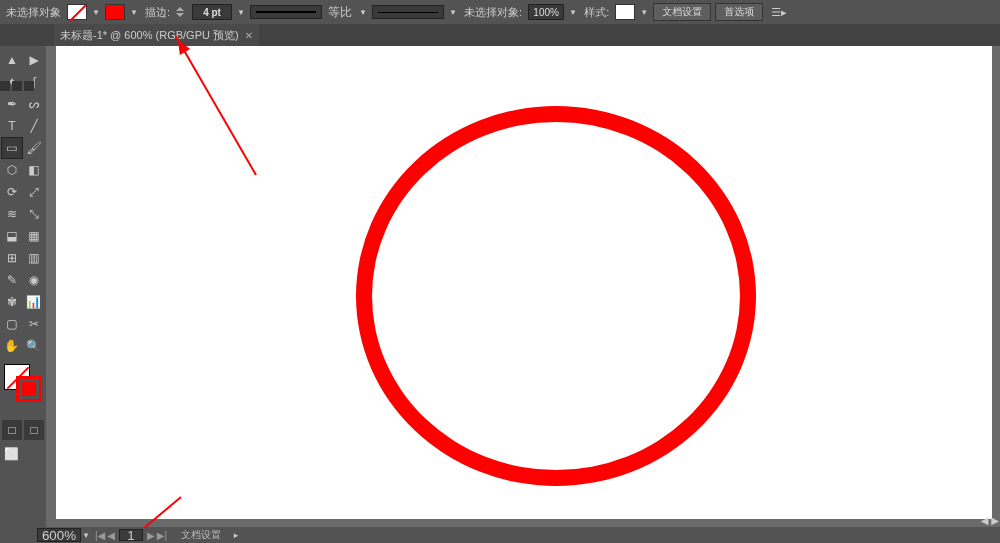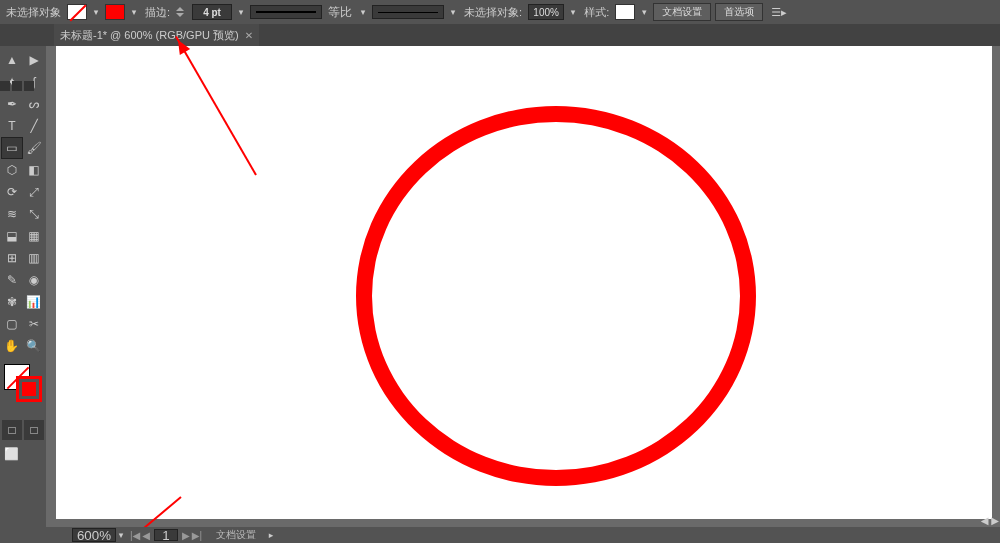--- a/index.html
+++ b/index.html
@@ -59,21 +59,21 @@
     
     .arrow { position: absolute; height: 2px; background: #ff0000; transform-origin: left center; }
     .arrow::after { content: ""; position: absolute; right: -2px; top: -5px; border: 6px solid transparent; border-left: 14px solid #ff0000; }
     .arrow1 { left: 200px; top: 128px; width: 160px; transform: rotate(-120deg); }
     .arrow2 { left: 125px; top: 450px; width: 95px; transform: rotate(140deg); }
     
     .scroll-br { position: absolute; right: 1px; bottom: 1px; color: #ccc; font-size: 10px; }
 
     
     .status-bar { position: absolute; left: 0; right: 0; bottom: 0; height: 16px; background: #535353; display: flex; align-items: center; font-size: 10px; color: #bbb; }
-    .zoom-box { width: 44px; height: 14px; background: #3a3a3a; margin-left: 72px; text-align: center; color: #ccc; border: 1px solid #222; }
+    .zoom-box { width: 44px; height: 14px; background: #3a3a3a; margin-left: 37px; text-align: center; color: #ccc; border: 1px solid #222; }
     .status-seg { padding: 0 10px; }
     .nav-arrows { display: flex; gap: 2px; padding: 0 4px; }
     .nav-arrows span { color: #999; cursor: pointer; }
     .artboard-num { width: 24px; height: 12px; background: #3a3a3a; text-align: center; color: #ccc; border: 1px solid #222; }
   </style>
 </head>
 <body>
 
 <div class="options-bar">
   <span class="ob-label">未选择对象</span>

